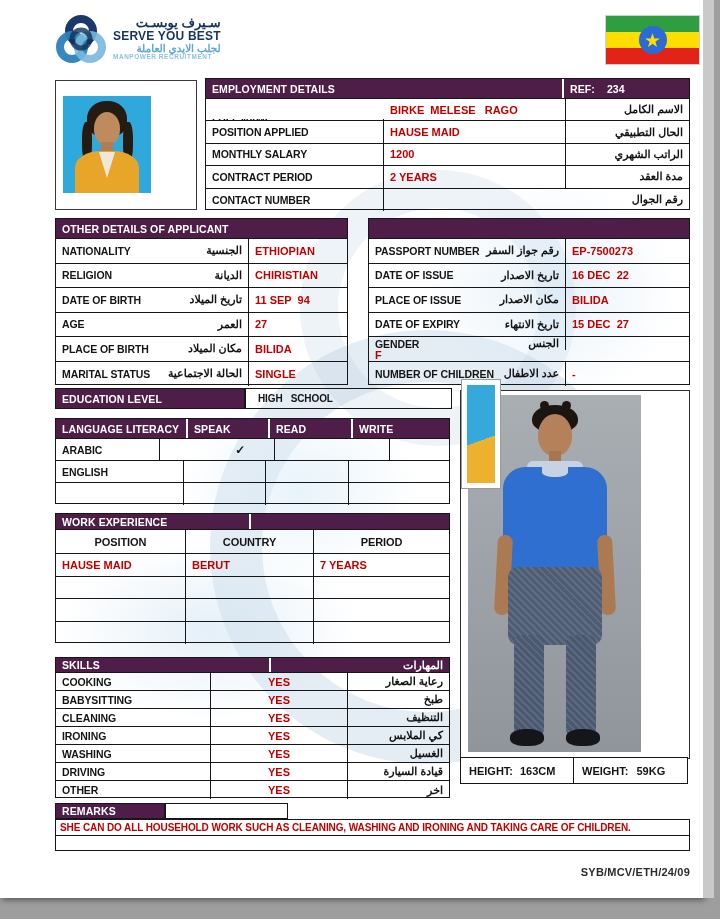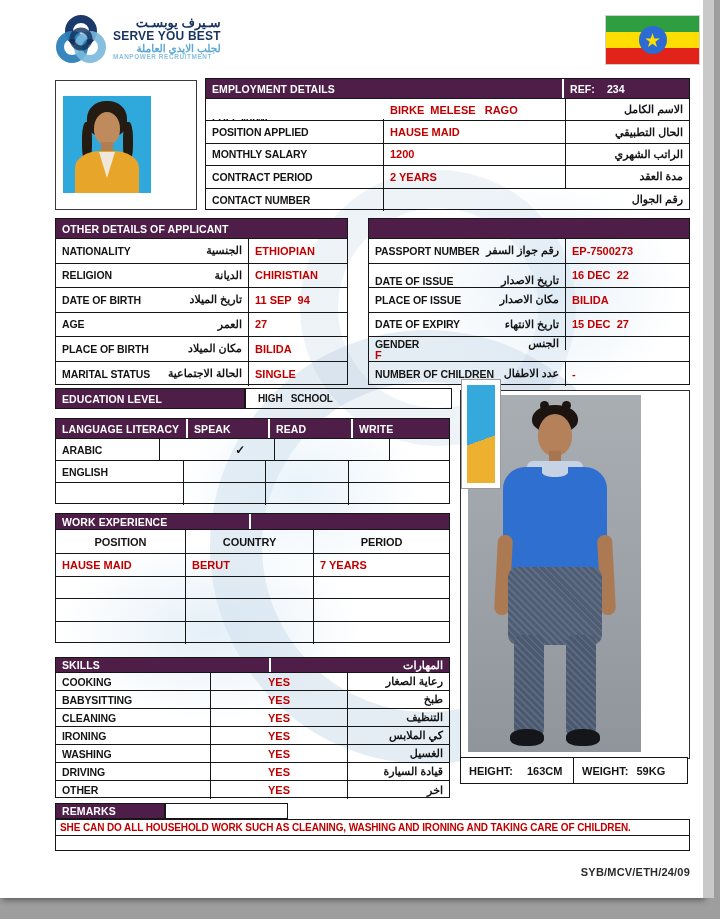--- a/index.html
+++ b/index.html
@@ -240,21 +240,21 @@
     <div class="tr" style="height:24.5px;">
       <div class="td just" style="width:197px;">
           <span class="lbl">PASSPORT NUMBER</span>
           <span class="ar">رقم جواز السفر</span>
         </div>
       <div class="td" style="flex:1;">
           <span class="val">EP-7500273</span>
         </div>
     </div>
     <div class="tr" style="height:24.5px;">
-      <div class="td just" style="width:197px;align-items:flex-end;">
+      <div class="td just" style="width:197px;">
           <span class="lbl">DATE OF ISSUE</span>
           <span class="ar">تاريخ الاصدار</span>
         </div>
       <div class="td" style="flex:1;">
           <span class="val">16 DEC  22</span>
         </div>
     </div>
     <div class="tr" style="height:24.5px;">
       <div class="td just" style="width:197px;">
           <span class="lbl">PLACE OF ISSUE</span>
@@ -529,21 +529,21 @@
       <div class="pp" style="left:42px;top:334px;width:34px;height:17px;background:#14161a;border-radius:45% 45% 40% 40%;"></div>
       <div class="pp" style="left:98px;top:334px;width:34px;height:17px;background:#14161a;border-radius:45% 45% 40% 40%;"></div>
     </div>
   </div>
 
   <div class="overlap-photo">
     <div class="overlap-inner"></div>
   </div>
 
   <div class="hw-row">
-    <div class="hw-cell" style="width:113px;border-right:1.5px solid #161616;gap:14px;">
+    <div class="hw-cell" style="width:113px;border-right:1.5px solid #161616;gap:7px;">
       <span>HEIGHT:</span>
       <span>163CM</span>
     </div>
     <div class="hw-cell" style="flex:1;gap:8px;">
       <span>WEIGHT:</span>
       <span>59KG</span>
     </div>
   </div>
 
   <div class="abs phdr" style="left:55px;top:803px;width:110px;height:16px;display:flex;align-items:center;padding:0 6px;border:1px solid #161616;">

